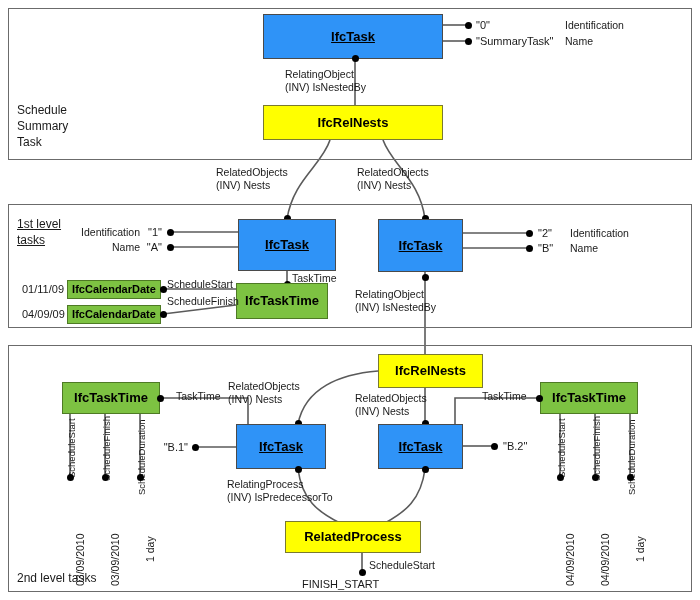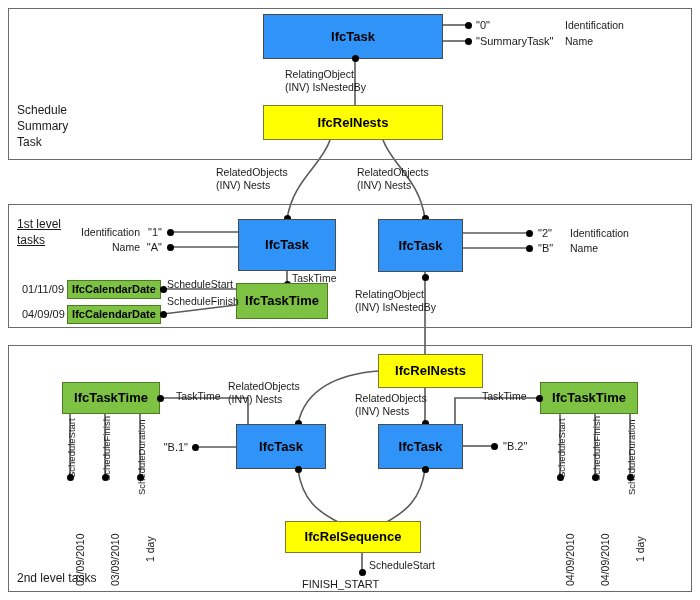--- a/index.html
+++ b/index.html
@@ -4,21 +4,21 @@
 <style>
   html,body{margin:0;padding:0;background:#ffffff;}
   body{font-family:"Liberation Sans", sans-serif;}
   #stage{position:relative;width:700px;height:600px;overflow:hidden;background:#fff;}
   svg#wires{position:absolute;left:0;top:0;width:700px;height:600px;pointer-events:none;}
 
   .frame{position:absolute;border:1.5px solid #6b6b6b;background:transparent;box-sizing:border-box;}
 
   .node{position:absolute;box-sizing:border-box;display:flex;align-items:center;justify-content:center;
         font-weight:bold;color:#000;text-align:center;line-height:1.05;}
-  .node.blue{background:#2f93f7;border:1.5px solid #4a4a4a;font-size:13px;}
+  .node.blue{background:#2f93f7;border:1.5px solid #4a4a4a;font-size:13px;text-decoration:underline;}
   .node.yellow{background:#ffff00;border:1.5px solid #7a7a30;font-size:13px;}
   .node.green{background:#7dc242;border:1.5px solid #4e7a25;font-size:13px;}
   .node.green.small{font-size:11px;}
 
   .lbl{position:absolute;color:#1a1a1a;font-size:10.5px;line-height:1.25;white-space:pre;}
   .lbl.c{text-align:left;}
   .lbl.r{text-align:right;}
   .lbl.big{font-size:12px;line-height:1.35;}
   .lbl.val{font-size:11px;}
   .rot{position:absolute;font-size:9.5px;color:#1a1a1a;white-space:nowrap;
@@ -173,22 +173,24 @@
   <div class="lbl" style="left:176px;top:390px;">TaskTime</div>
   <div class="lbl" style="left:482px;top:390px;">TaskTime</div>
 
   <div class="lbl val r" style="left:152px;top:441px;width:36px;">"B.1"</div>
   <div class="dot" style="left:192px;top:443.5px;"></div>
   <div class="dot" style="left:491px;top:442.5px;"></div>
   <div class="lbl val" style="left:503px;top:440px;">"B.2"</div>
 
   <div class="dot" style="left:294.5px;top:466px;"></div>
   <div class="dot" style="left:421.5px;top:466px;"></div>
-
-  <div class="node yellow" style="left:285px;top:521px;width:136px;height:32px;">IfcRelSequence</div>
+  <div class="lbl c" style="left:227px;top:478px;width:144px;">RelatingProcess
+(INV) IsPredecessorTo</div>
+
+  <div class="node yellow" style="left:285px;top:521px;width:136px;height:32px;">RelatedProcess</div>
   <div class="dot" style="left:358.5px;top:569px;"></div>
   <div class="lbl" style="left:369px;top:559px;">ScheduleStart</div>
   <div class="lbl val c" style="left:302px;top:578px;width:120px;">FINISH_START</div>
 
   <div class="rot" style="left:66px;top:478px;">ScheduleStart</div>
   <div class="rot" style="left:101px;top:481px;">ScheduleFinish</div>
   <div class="rot" style="left:136px;top:495px;">ScheduleDuration</div>
   <div class="dot" style="left:66.5px;top:474px;"></div>
   <div class="dot" style="left:101.5px;top:474px;"></div>
   <div class="dot" style="left:136.5px;top:474px;"></div>

